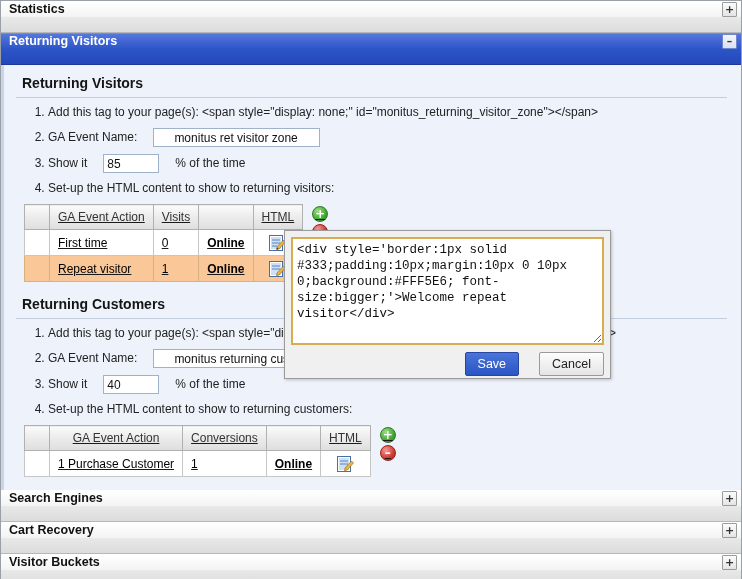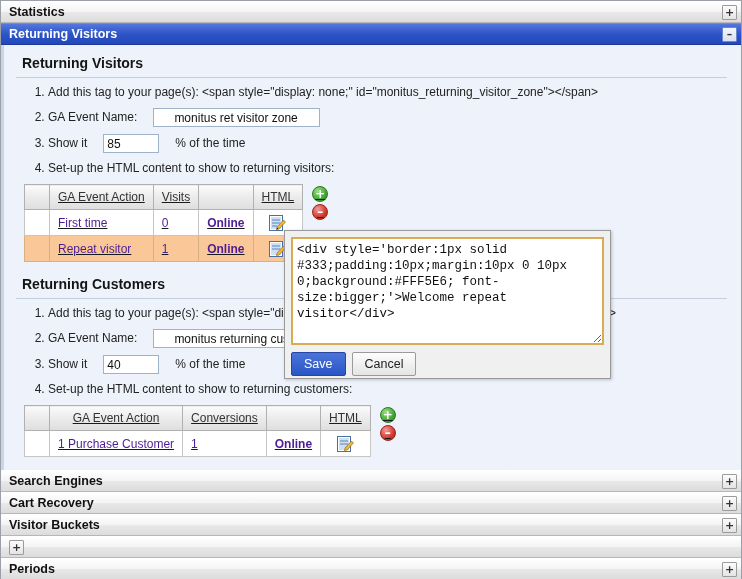--- a/index.html
+++ b/index.html
@@ -13,22 +13,22 @@
   .app{
     position:relative;width:742px;height:579px;
     border:1px solid #9aa0a6;
     box-sizing:border-box;
     background:#ffffff;
   }
 
   
   .acc-header{
     position:relative;
-    height:22px;
-    display:flex;align-items:center;
+    height:32px;
+    display:flex;align-items:flex-start;
     padding:0 4px 0 8px;
     background:linear-gradient(to bottom,#ffffff 0%,#f4f4f4 48%,#e8e8e8 52%,#dcdcdc 100%);
     border-bottom:1px solid #b7b7b7;
     border-top:1px solid #ffffff;
     box-sizing:border-box;
   }
   .acc-header.active{
     background:linear-gradient(to bottom,#5577dd 0%,#2d55c8 50%,#2348bb 100%);
     border-bottom:1px solid #1b3a9c;
     border-top:1px solid #6e8ce6;
@@ -115,21 +115,21 @@
     border:1px solid #b0b0b0;
     font-weight:normal;
     color:#333333;
     padding:3px 8px;
     text-align:center;
     height:18px;
   }
   table.grid td{
     border:1px solid #c6c6c6;
     padding:3px 8px;
-    color:#4c1d95;
+    color:#000000;
     height:19px;
   }
   table.grid td.sel{width:16px;padding:3px 4px;}
   table.grid th.sel{width:16px;padding:3px 4px;}
   tr.row-highlight td{background:#fac898;border-color:#d8b183;}
   td.status{color:#008000;font-weight:bold;text-align:center;white-space:nowrap;}
   td.cell-html{text-align:center;padding:1px 8px;}
   .ico-col{display:flex;flex-direction:column;gap:2px;padding-top:2px;}
 
   
@@ -170,21 +170,21 @@
     font-family:"Liberation Mono","DejaVu Sans Mono",monospace;
     font-size:12.5px;
     line-height:16px;
     color:#101010;
     padding:3px 4px;
     resize:both;
     outline:none;
     display:block;
   }
   .popup-btns{
-    display:flex;gap:6px;
+    display:flex;justify-content:flex-end;gap:20px;
     margin-top:7px;
   }
   .btn{
     font-family:"Liberation Sans", sans-serif;
     font-size:12.5px;
     padding:3px 12px;
     border-radius:2px;
     cursor:pointer;
     box-sizing:border-box;
     height:24px;

